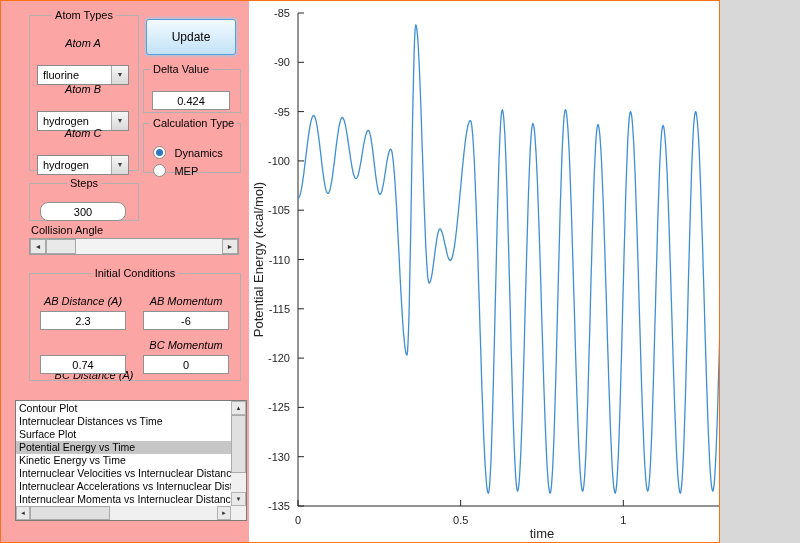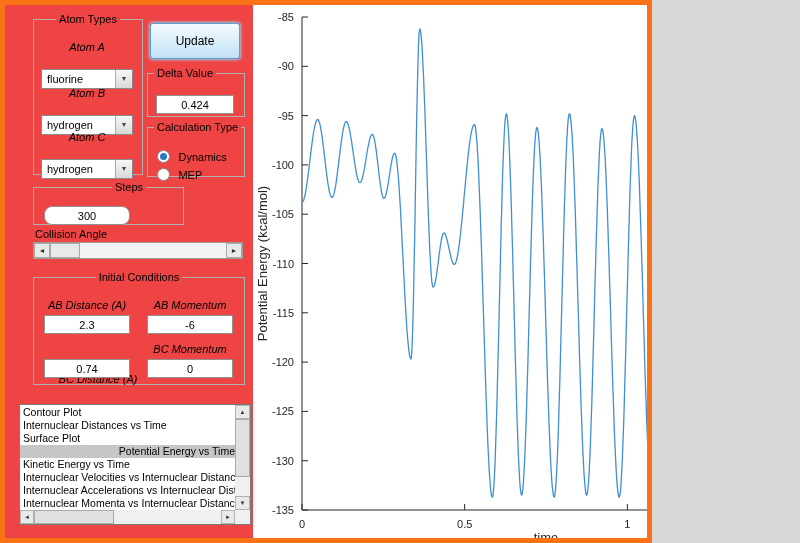--- a/index.html
+++ b/index.html
@@ -1,16 +1,16 @@
 <!DOCTYPE html>
 <html><head>
 <meta charset="utf-8">
 <style>
   html,body{margin:0;padding:0;background:#d8d8d8;}
-  .app{position:relative;width:652px;height:543px;background:#ef4444;border:5px solid #f97316;
+  .app{position:relative;width:720px;height:543px;background:#fca5a5;border:1px solid #f97316;
        box-sizing:border-box;font-family:"Liberation Sans",sans-serif;overflow:hidden;}
   .plot-region{position:absolute;left:248px;top:0;width:552px;height:543px;background:#ffffff;}
   .plot-region svg{position:absolute;left:0;top:0;}
   svg text{font-family:"Liberation Sans",sans-serif;}
   .tick{font-size:11px;fill:#262626;}
   .axlabel{font-size:13px;fill:#262626;}
 
   fieldset.fs{position:absolute;margin:0;padding:0;border:1px solid #b0b0b0;background:transparent;}
   fieldset.fs legend{font-size:11px;color:#000;padding:0 3px;margin-left:6px;}
   fieldset.fs.centered legend{margin:0 auto;}
@@ -41,21 +41,21 @@
   .sb-btn{position:absolute;top:0;width:16px;height:15px;background:#e9e9e9;border:1px solid #a8a8a8;
           box-sizing:border-box;font-size:7px;line-height:13px;text-align:center;color:#333;}
   .sb-btn.left{left:0;} .sb-btn.right{right:0;}
   .sb-thumb{position:absolute;left:16px;top:0;width:30px;height:15px;background:#e9e9e9;
             border:1px solid #a8a8a8;box-sizing:border-box;}
 
   .listbox{position:absolute;left:14px;top:392px;width:232px;height:121px;background:#fff;
            border:1px solid #7a7a7a;box-sizing:border-box;margin-top:7px;}
   .list-rows{position:absolute;left:0;top:1px;right:15px;bottom:14px;overflow:hidden;}
   .list-item{font-size:10.5px;line-height:13px;padding-left:3px;white-space:nowrap;overflow:hidden;color:#000;cursor:default;}
-  .list-item.selected{background:#c6c6c6;text-align:right;}
+  .list-item.selected{background:#c6c6c6;}
   .vscroll{position:absolute;top:0;right:0;width:15px;bottom:14px;background:#f0f0f0;}
   .hscroll{position:absolute;left:0;bottom:0;right:15px;height:14px;background:#f0f0f0;}
   .scroll-btn{position:absolute;background:#e9e9e9;border:1px solid #b2b2b2;box-sizing:border-box;
               font-size:6px;color:#333;text-align:center;}
   .vscroll .scroll-btn{left:0;width:15px;height:14px;line-height:12px;}
   .vscroll .up{top:0;} .vscroll .down{bottom:0;}
   .vscroll .vthumb{position:absolute;left:0;top:14px;width:15px;height:58px;background:#e0e0e0;
                    border:1px solid #aaa;box-sizing:border-box;}
   .hscroll .scroll-btn{top:0;height:14px;width:14px;line-height:12px;}
   .hscroll .hleft{left:0;} .hscroll .hright{right:0;}
@@ -99,21 +99,21 @@
     <div class="radio-row" style="left:9px;top:14px;">
       <span class="radio"><span class="dot"></span></span>
       <span class="radio-label">Dynamics</span>
     </div>
     <div class="radio-row" style="left:9px;top:32px;">
       <span class="radio"></span>
       <span class="radio-label">MEP</span>
     </div>
   </fieldset>
 
-  <fieldset class="fs centered" style="left:28px;top:176px;width:108px;height:42px;padding-left:41px;">
+  <fieldset class="fs centered" style="left:28px;top:176px;width:108px;height:42px;">
     <legend>Steps</legend>
     <input class="edit" style="left: 10px; top: 13px; width: 86px; height: 19px; border-radius: 8px;" value="300">
   </fieldset>
 
 
   <div class="ctl-label" style="left:30px;top:223px;">Collision Angle</div>
   <div class="slider">
     <span class="sb-btn left">◄</span>
     <span class="sb-thumb"></span>
     <span class="sb-btn right">►</span>

